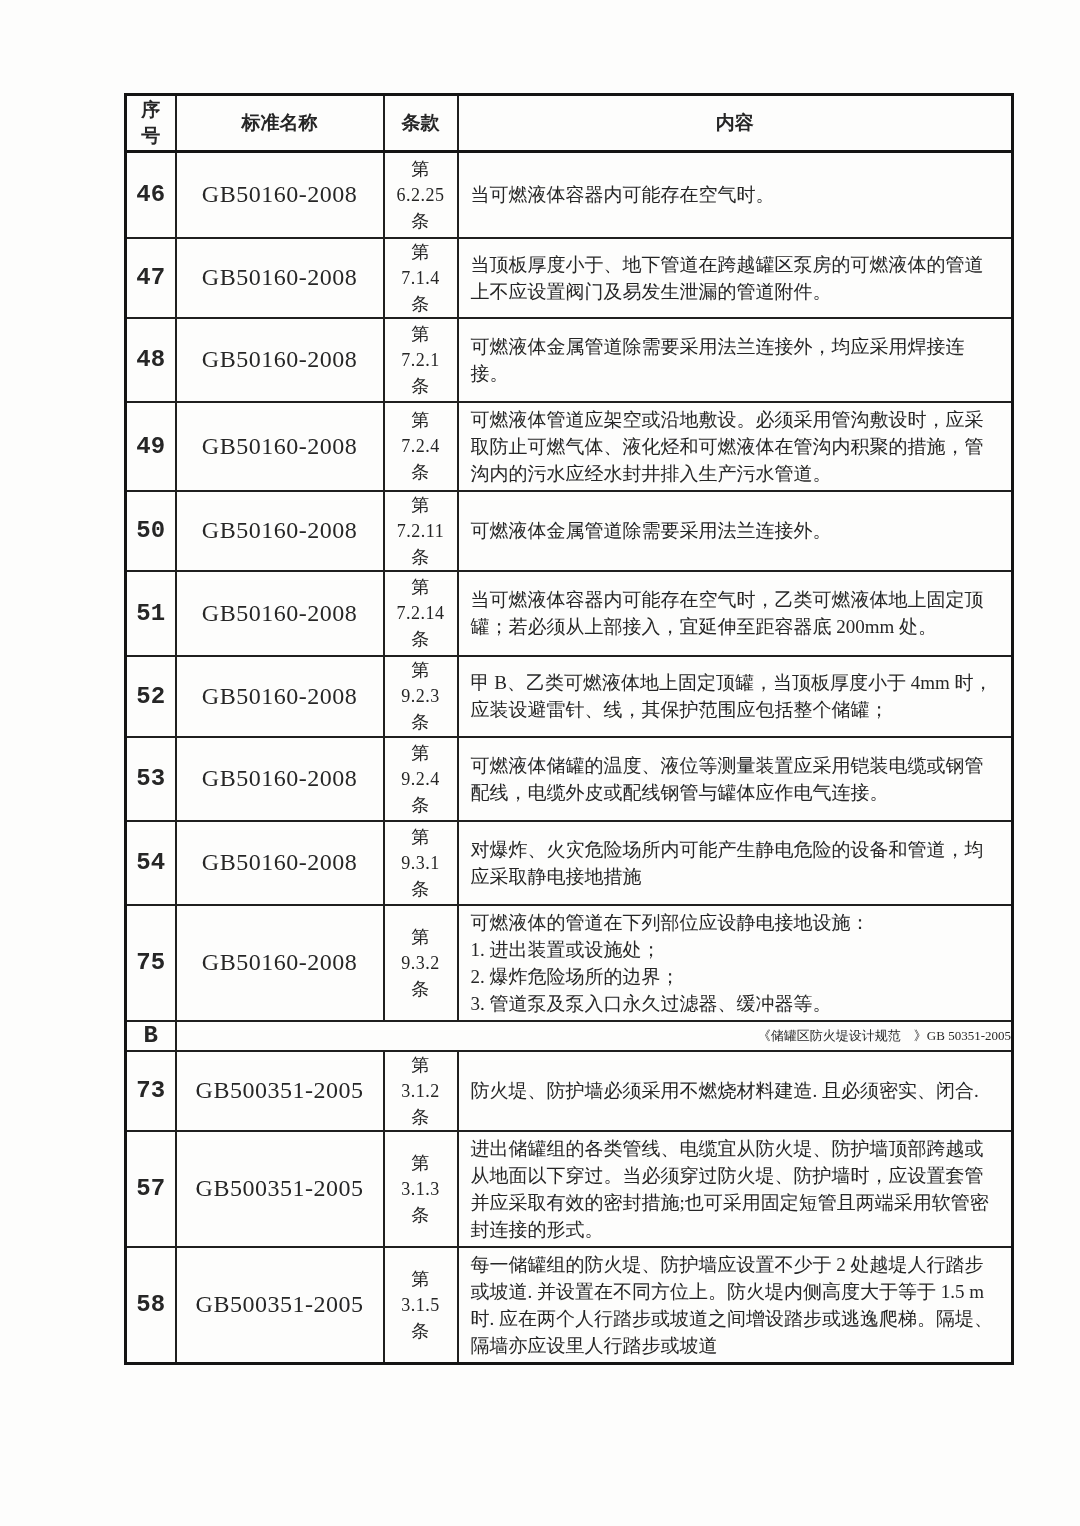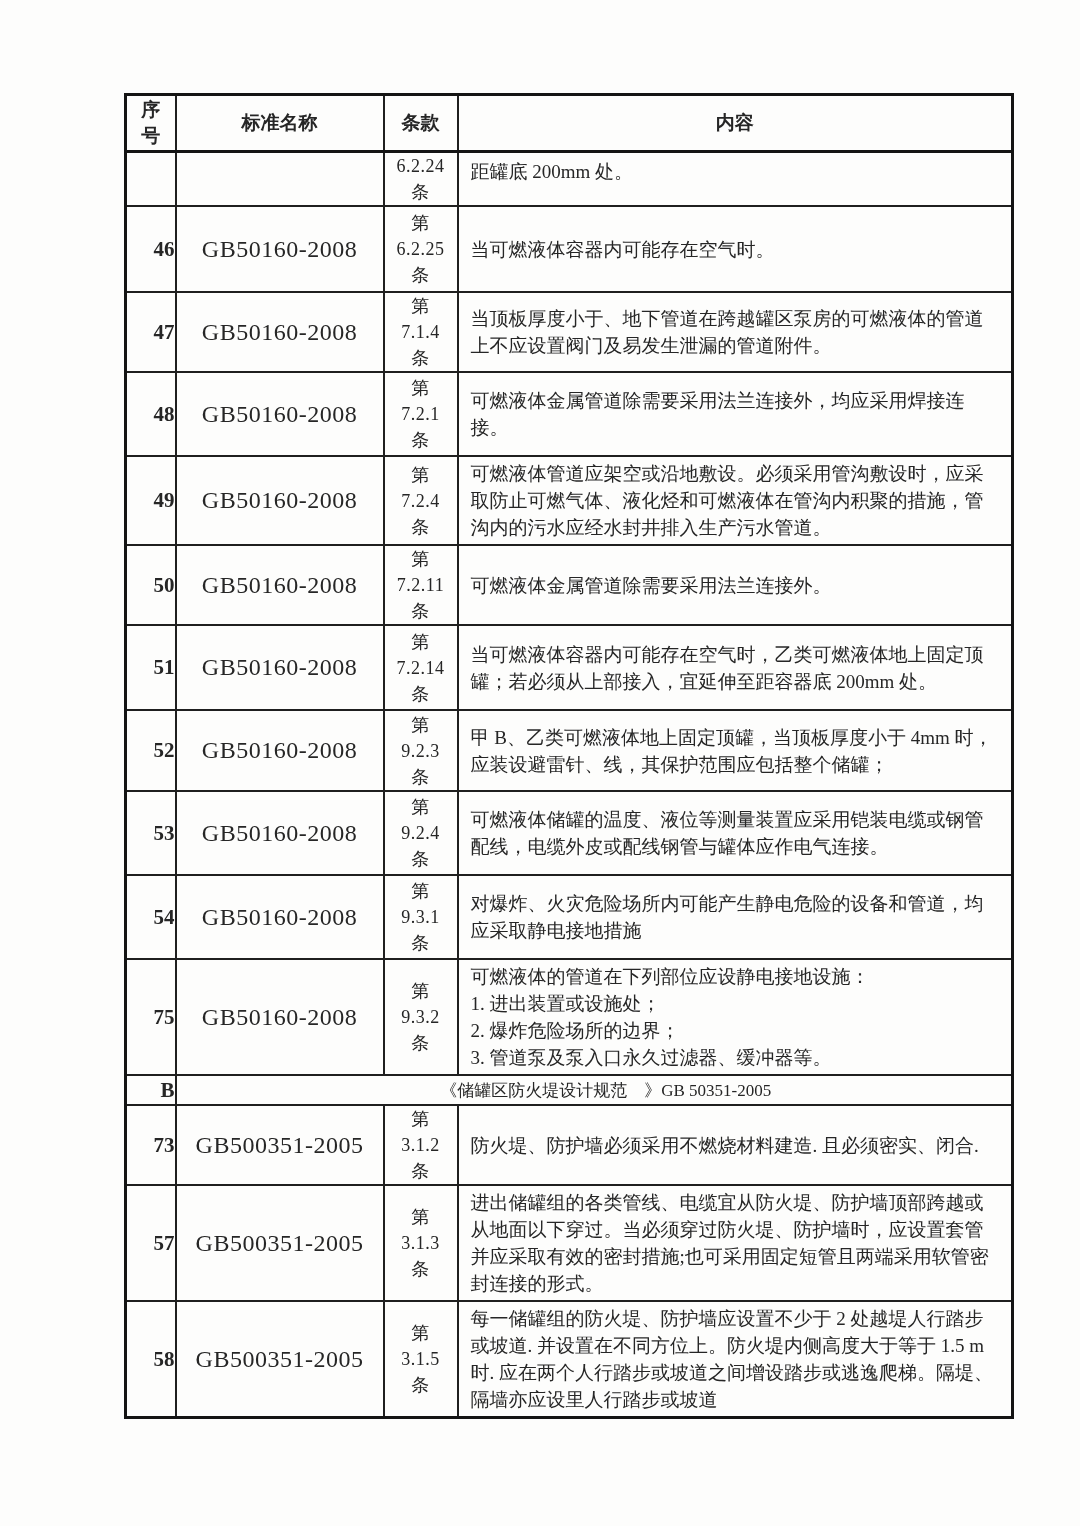--- a/index.html
+++ b/index.html
@@ -30,23 +30,24 @@
   .std-table thead th {
     border-bottom: 3px solid #141414;
     font-size: 19px;
     font-weight: bold;
     text-align: center;
     line-height: 26px;
     white-space: pre-line;
     height: 57px;
   }
   td.c-no {
-    text-align: right;
+    text-align: center;
     font-weight: bold;
-    font-size: 21px;
+    font-size: 24px;
+    font-family: Liberation Mono, monospace;
   }
   td.c-std {
     text-align: center;
     font-size: 24px;
     letter-spacing: 0.5px;
   }
   td.c-clause {
     text-align: center;
     font-size: 18px;
     line-height: 26px;
@@ -55,23 +56,23 @@
   }
   td.c-content {
     font-size: 19px;
     line-height: 27px;
     padding: 3px 10px 3px 12px;
     white-space: pre-line;
     text-align: left;
   }
   td.v-top { vertical-align: top; padding-top: 5px; }
   td.c-section {
-    font-size: 17px;
+    font-size: 13px;
     padding-left: 24px;
-    text-align: center;
+    text-align: right;
     white-space: nowrap;
   }
   
   tr.rp  { height: 52px; }
   tr.r46 { height: 86px; }
   tr.r47 { height: 80px; }
   tr.r48 { height: 84px; }
   tr.r49 { height: 84px; }
   tr.r50 { height: 78px; }
   tr.r51 { height: 85px; }
@@ -98,27 +99,20 @@
     <thead>
       <tr>
         <th>序
 号</th>
         <th>标准名称</th>
         <th>条款</th>
         <th>内容</th>
       </tr>
     </thead>
     <tbody>
-      <tr class="rp">
-        <td class="c-no"></td>
-        <td class="c-std"></td>
-        <td class="c-clause">6.2.24
-条</td>
-        <td class="c-content v-top">距罐底 200mm 处。</td>
-      </tr>
       <tr class="r46">
         <td class="c-no">46</td>
         <td class="c-std">GB50160-2008</td>
         <td class="c-clause">第
 6.2.25
 条</td>
         <td class="c-content">当可燃液体容器内可能存在空气时。</td>
       </tr>
       <tr class="r47">
         <td class="c-no">47</td>

